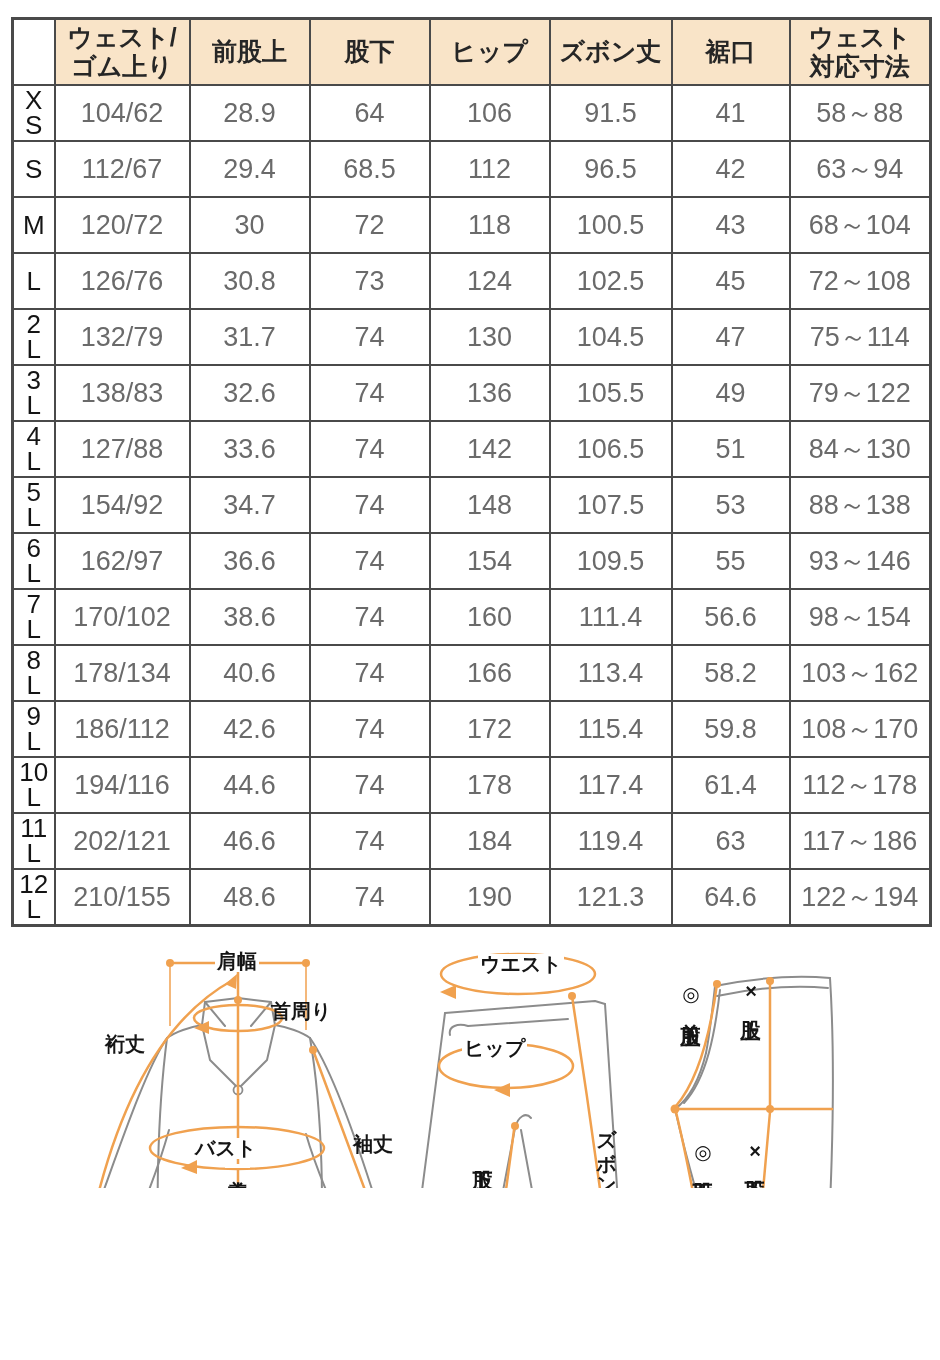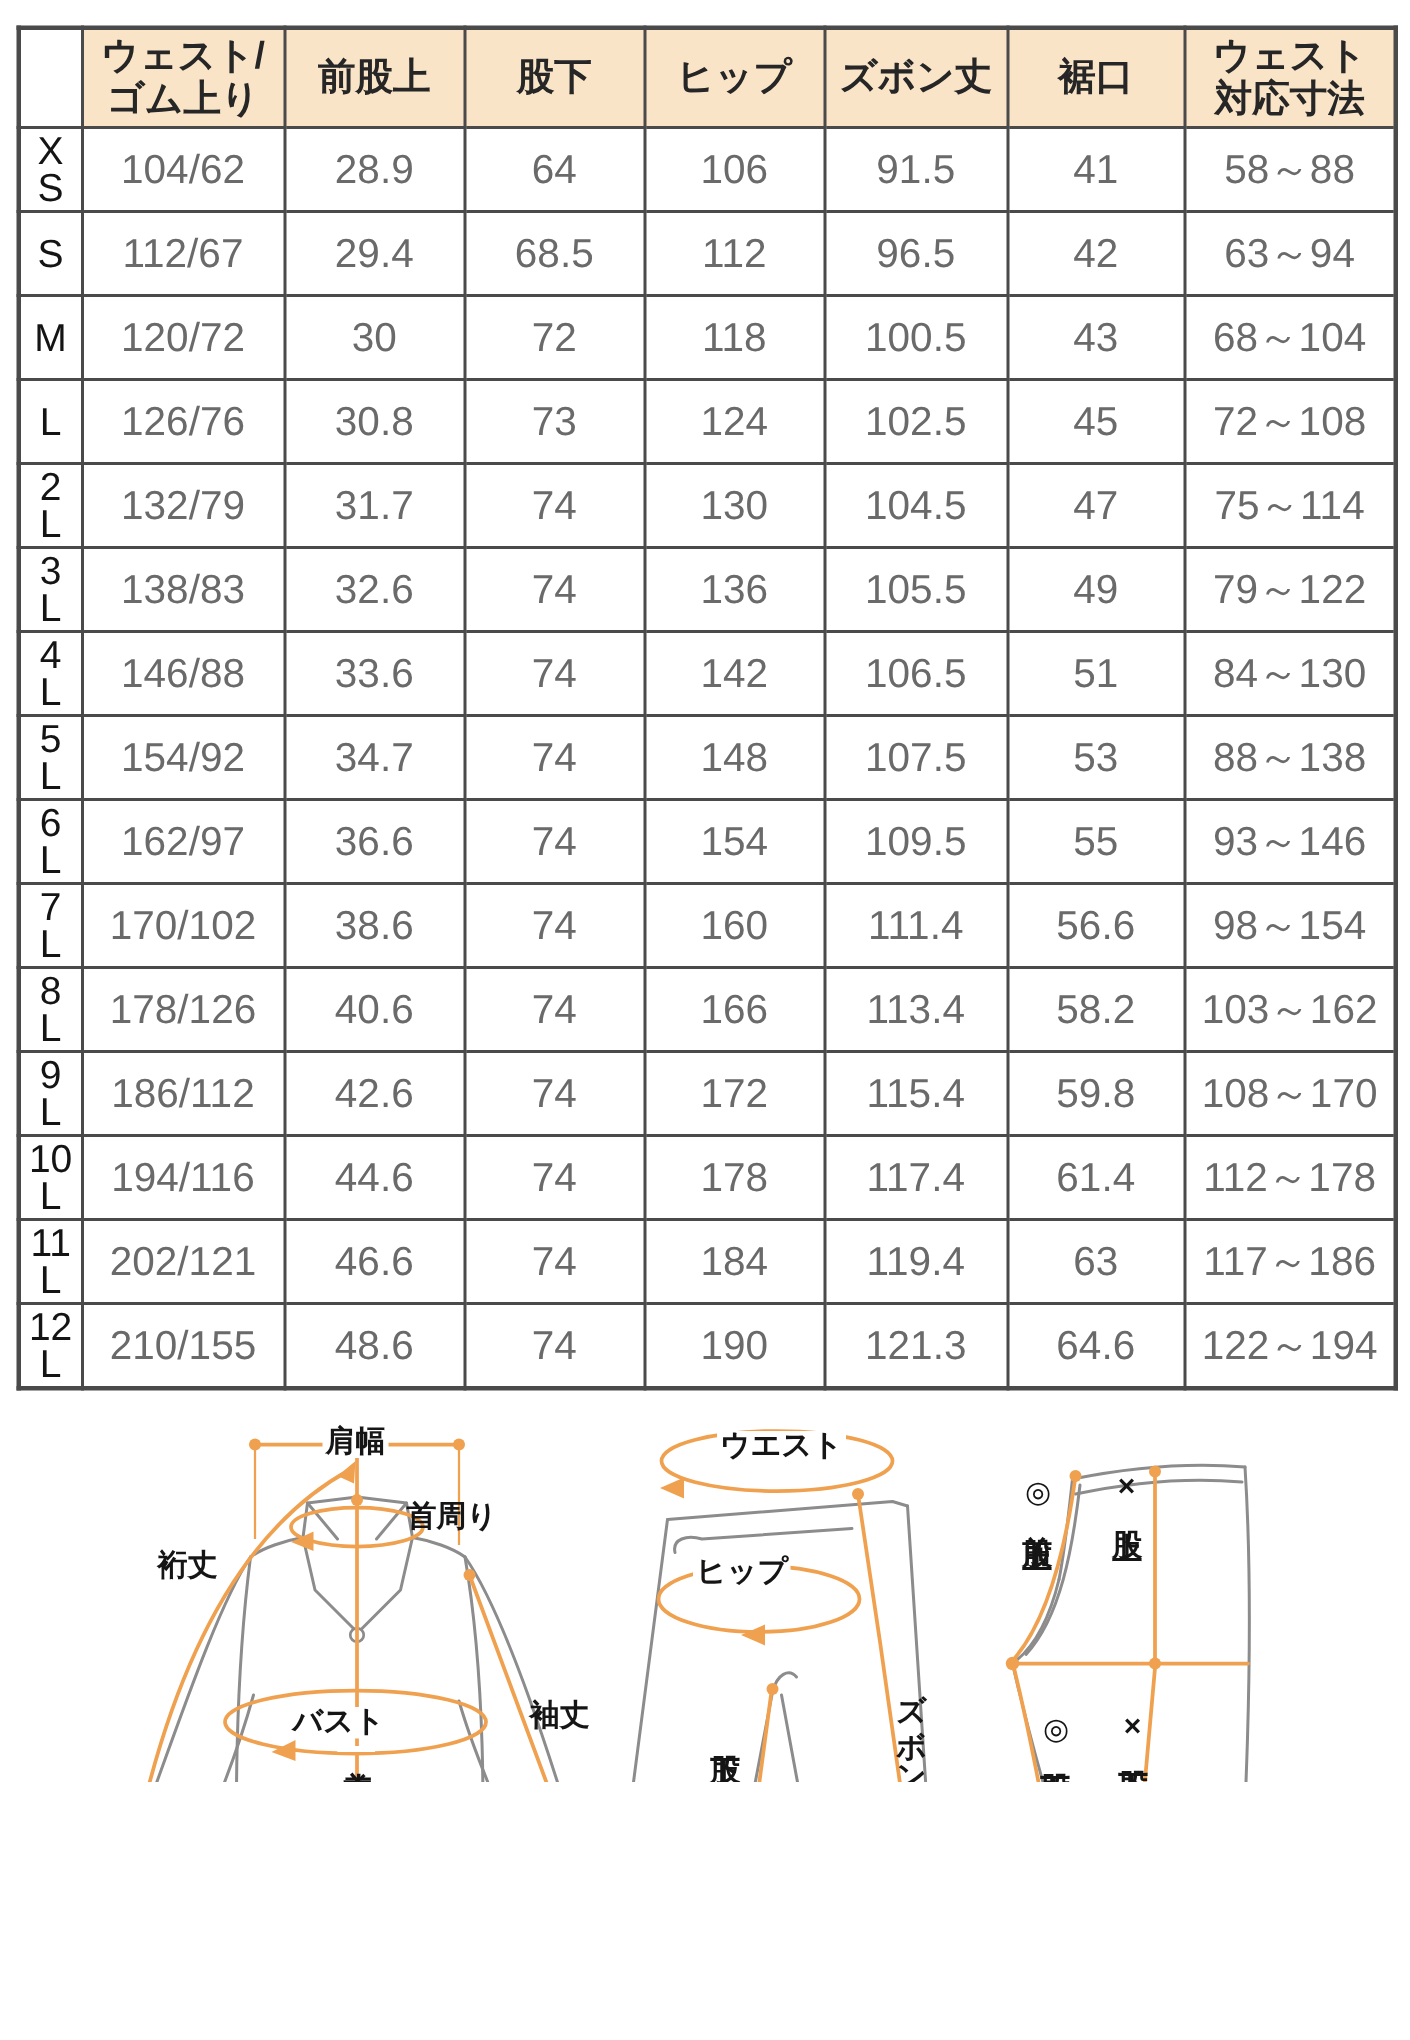--- a/index.html
+++ b/index.html
@@ -144,21 +144,21 @@
           <td>32.6</td>
           <td>74</td>
           <td>136</td>
           <td>105.5</td>
           <td>49</td>
           <td>79～122</td>
         </tr>
         <tr>
           <th class="size-cell">4
 L</th>
-          <td>146/88</td>
+          <td>127/88</td>
           <td>33.6</td>
           <td>74</td>
           <td>142</td>
           <td>106.5</td>
           <td>51</td>
           <td>84～130</td>
         </tr>
         <tr>
           <th class="size-cell">5
 L</th>
@@ -188,21 +188,21 @@
           <td>38.6</td>
           <td>74</td>
           <td>160</td>
           <td>111.4</td>
           <td>56.6</td>
           <td>98～154</td>
         </tr>
         <tr>
           <th class="size-cell">8
 L</th>
-          <td>178/126</td>
+          <td>178/134</td>
           <td>40.6</td>
           <td>74</td>
           <td>166</td>
           <td>113.4</td>
           <td>58.2</td>
           <td>103～162</td>
         </tr>
         <tr>
           <th class="size-cell">9
 L</th>

